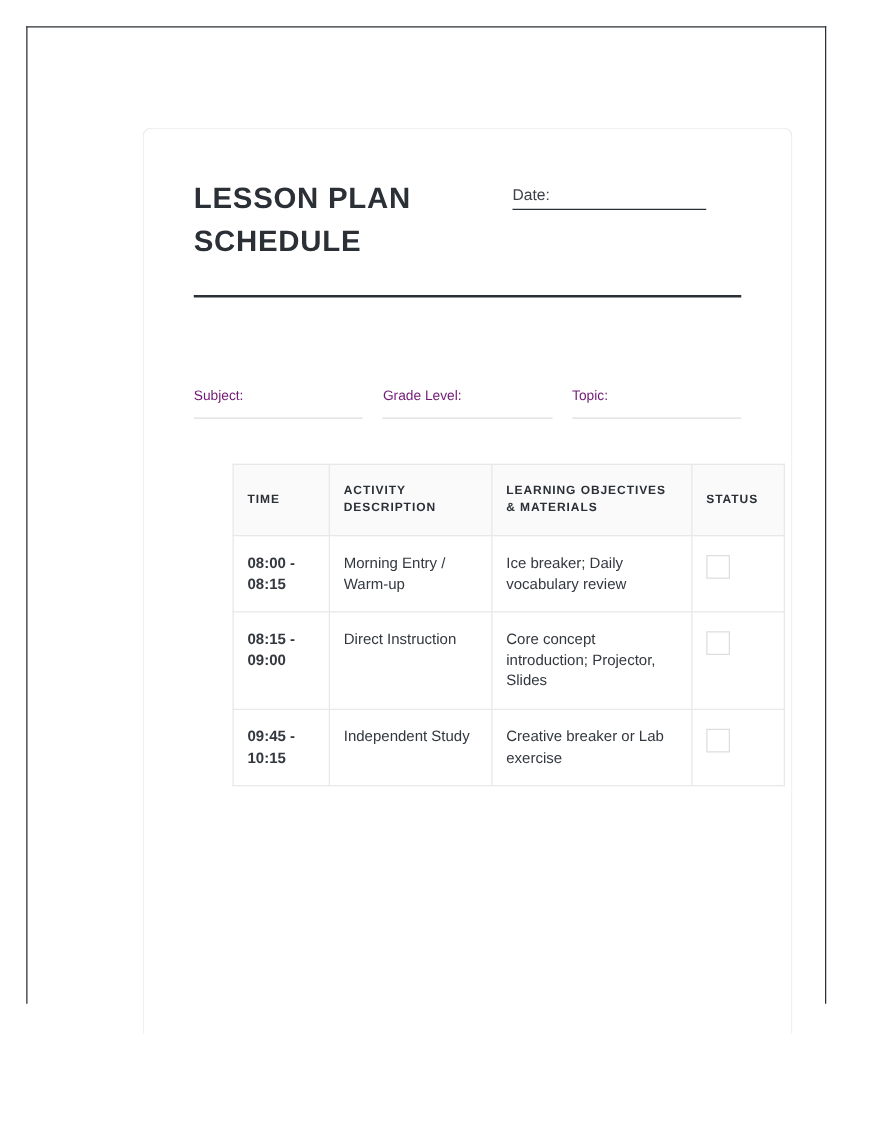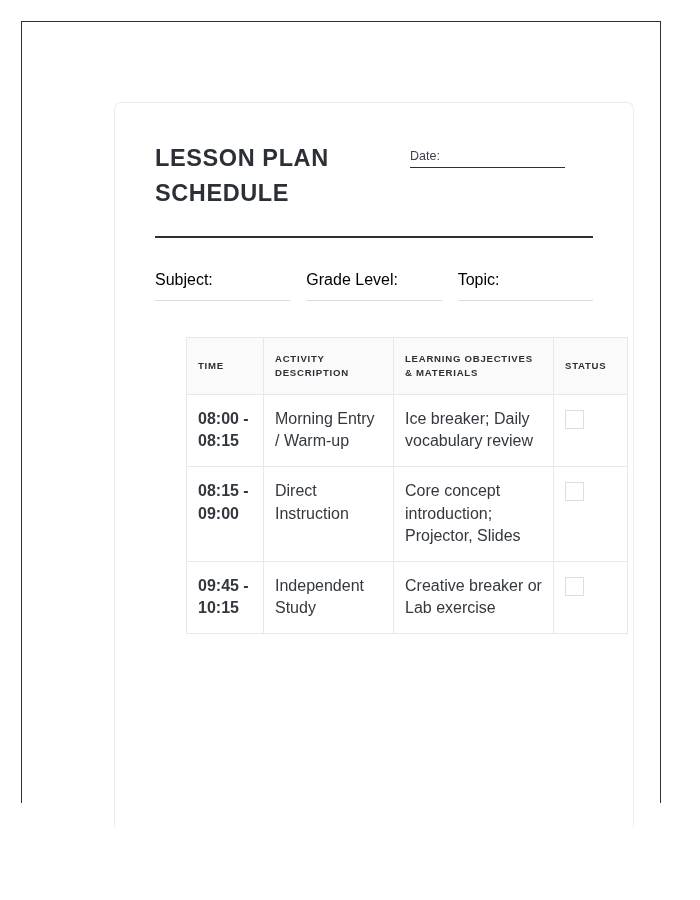--- a/index.html
+++ b/index.html
@@ -96,24 +96,25 @@
   .meta-row {
     display: flex;
     margin-top: 33px;
     gap: 16px;
   }
   .meta-field {
     flex: 1 1 0;
     min-width: 0;
   }
   .meta-label {
-    font-size: 16px;
-    color: #000000;
+    font-size: 11px;
+    color: #701a75;
     display: block;
     padding-bottom: 11px;
+    margin-top: 40px;
   }
   .meta-line {
     height: 0;
     border-bottom: 1px solid #dcdde0;
   }
 
   
   #schedule-table {
     margin-top: 36px;
     width: 100%;
@@ -137,21 +138,21 @@
     padding: 14px 11px 15px 11px;
     vertical-align: middle;
   }
   .col-time    { width: 77px; }
   .col-desc    { width: 130px; }
   .col-obj     { width: 160px; }
   .col-status  { width: 74px; }
 
   #schedule-table tbody td {
     padding: 13px 11px 14px 11px;
-    font-size: 16px;
+    font-size: 12px;
     color: #33383f;
     line-height: 1.38;
   }
   td.cell-time {
     font-weight: bold;
     color: #2b3036;
     font-size: 13.3px;
     line-height: 1.38;
   }
   td.cell-status {

